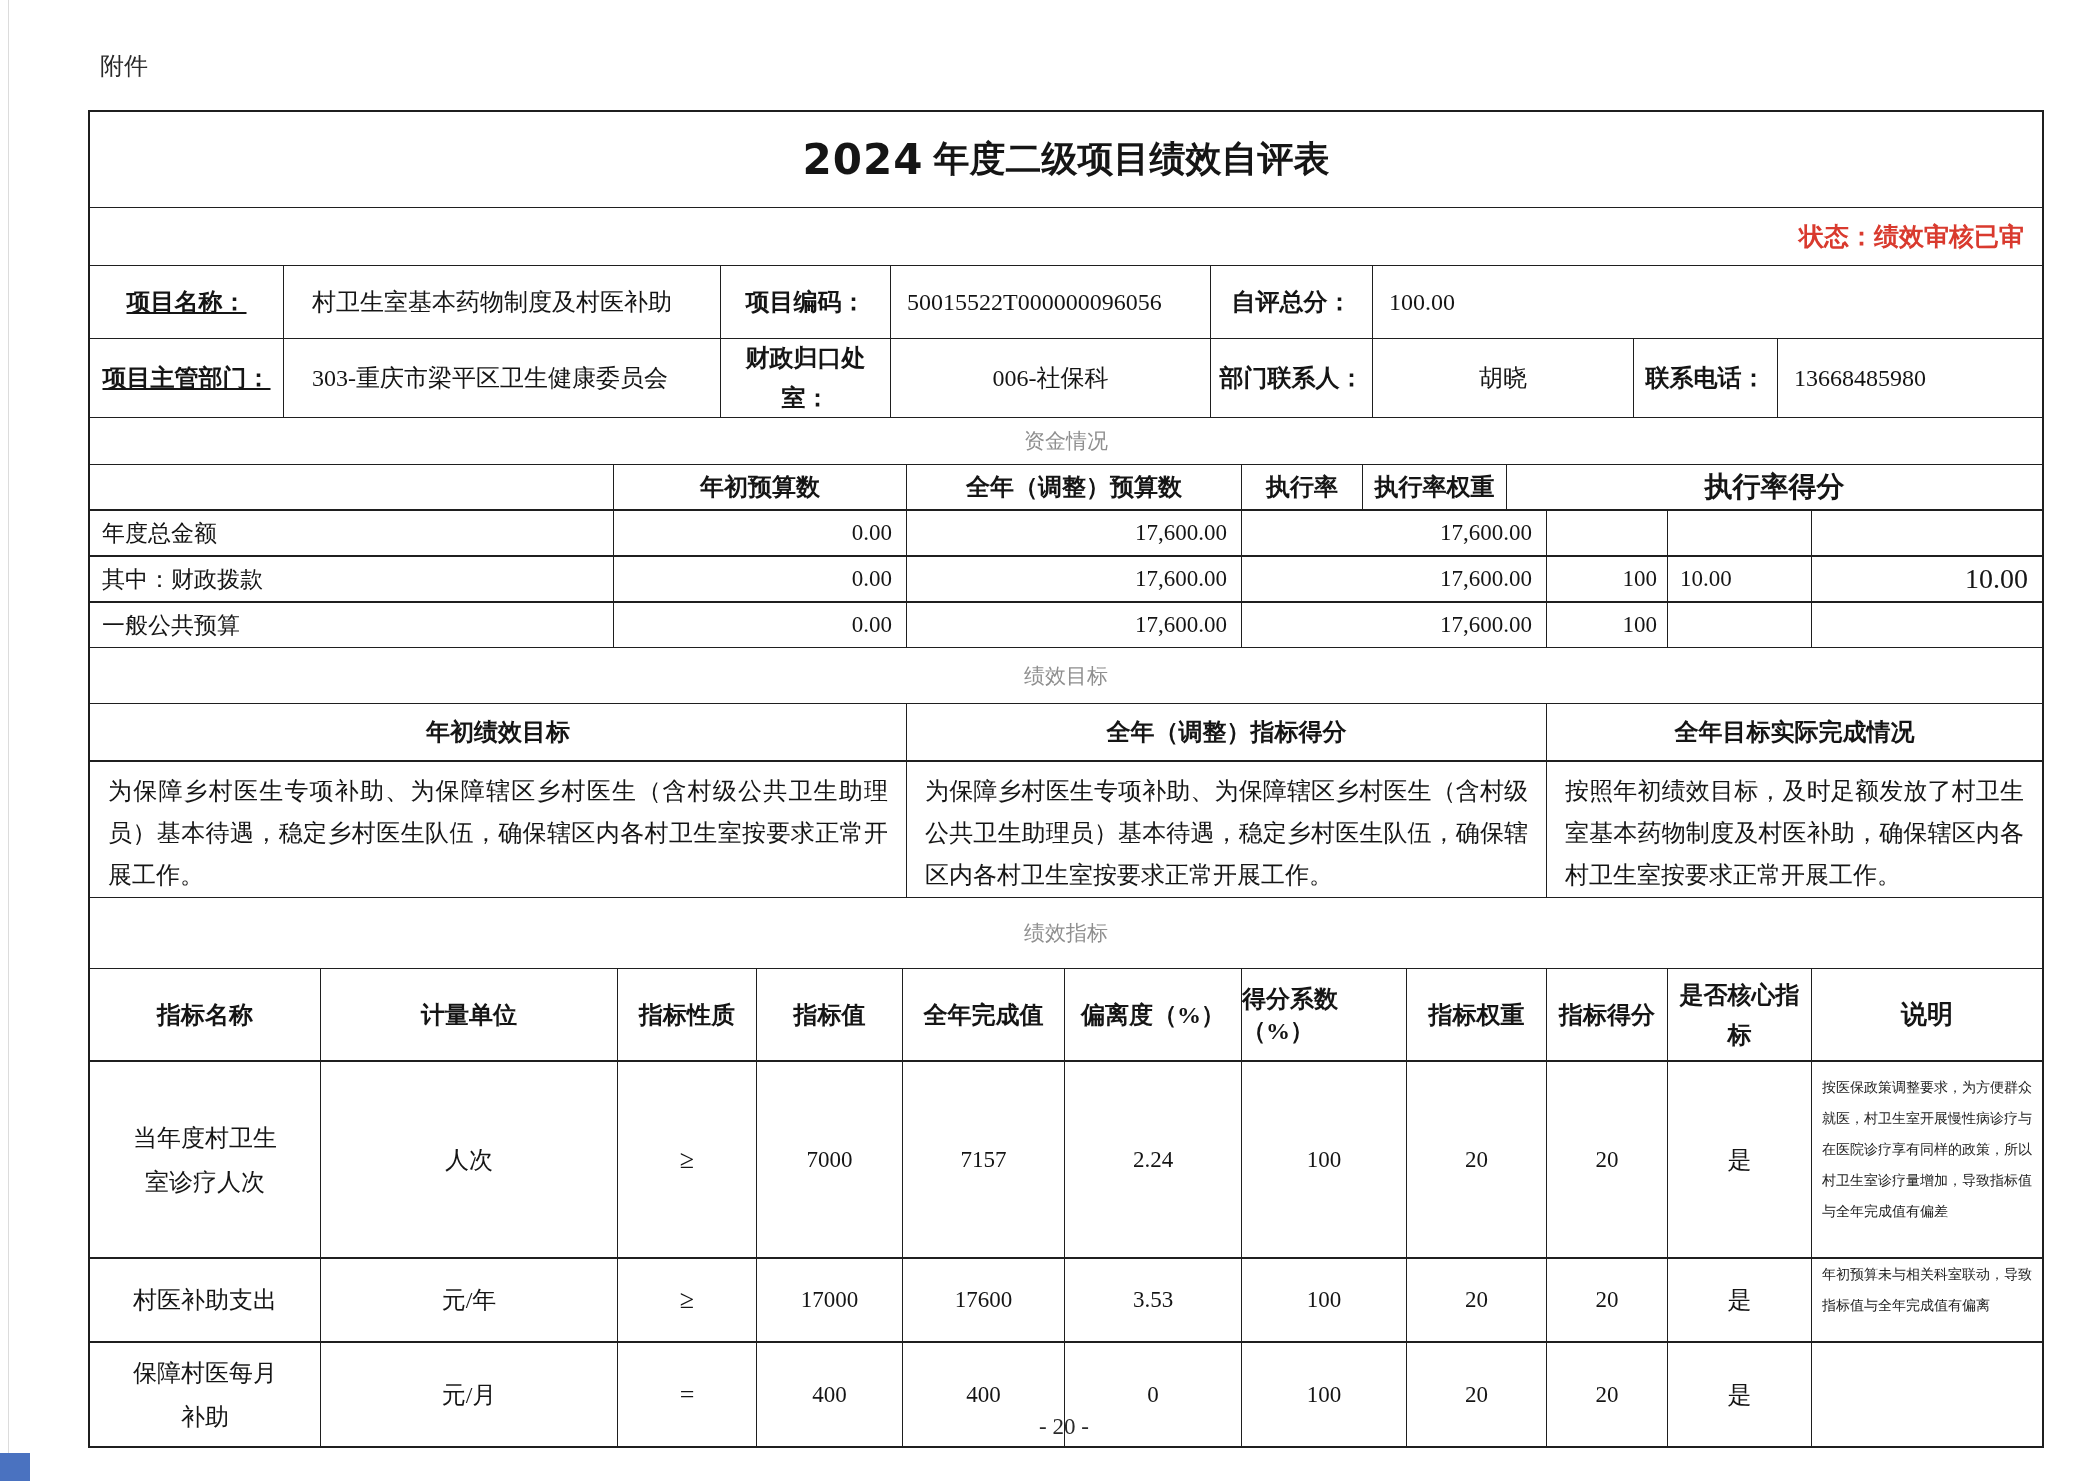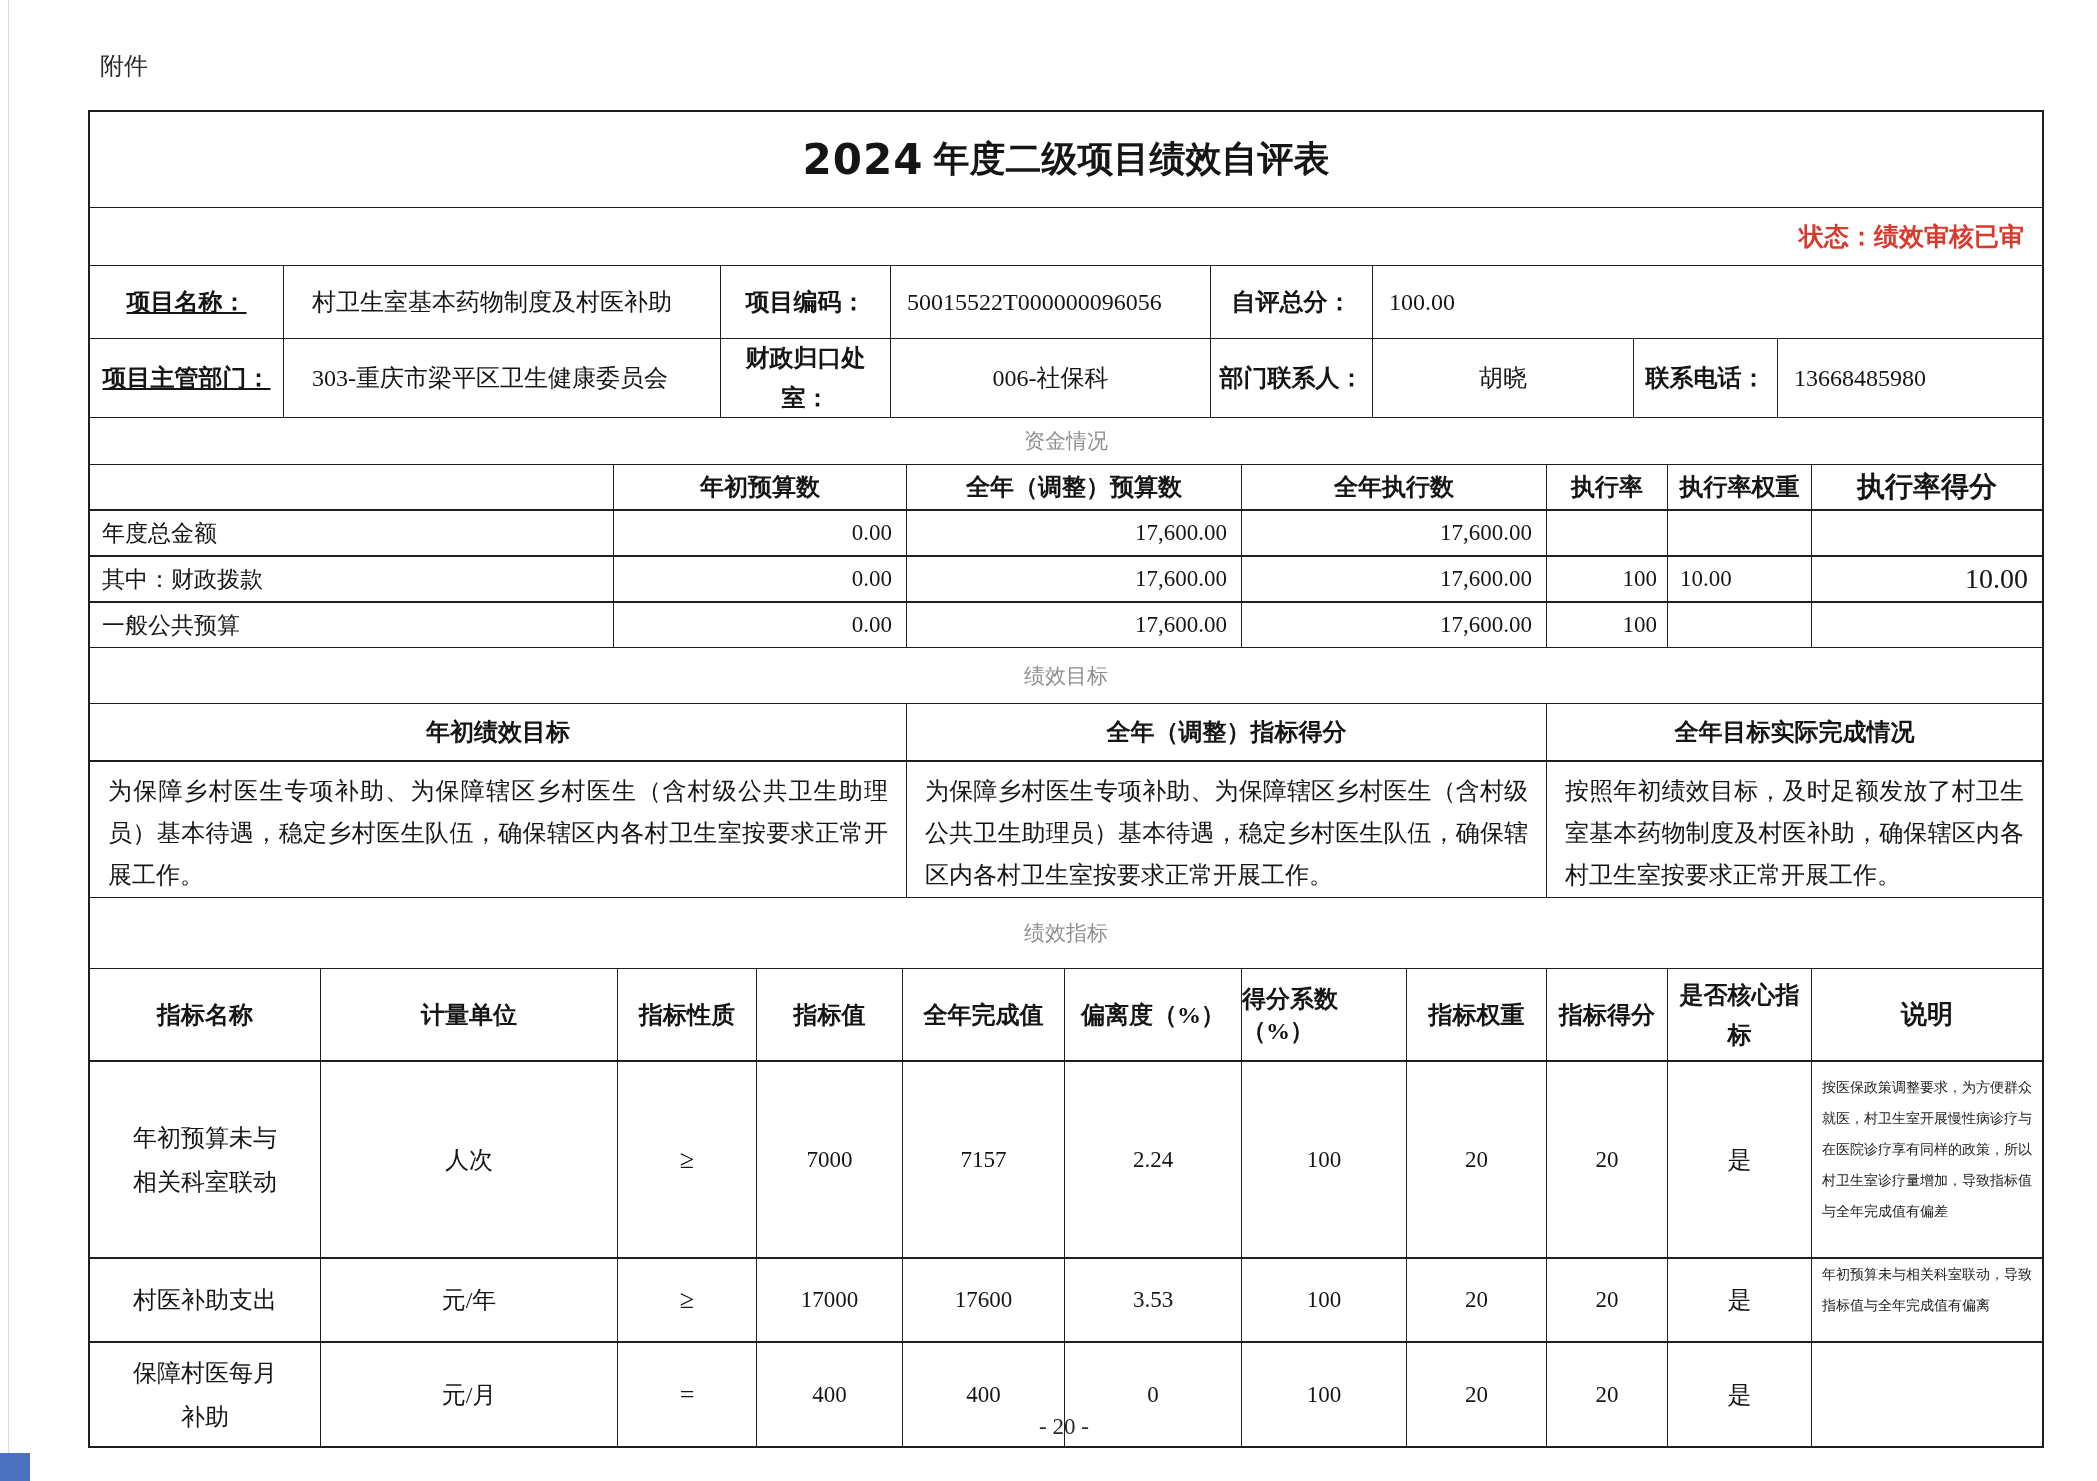--- a/index.html
+++ b/index.html
@@ -89,21 +89,20 @@
   <div class="row h46">
     <div class="c last">
       <span class="gray f21">资金情况</span>
     </div>
   </div>
 
   <div class="row h44 thick">
     <div class="c w524"></div>
     <div class="c w293 bold f24">年初预算数</div>
     <div class="c w335 bold f24">全年（调整）预算数</div>
-    <div class="c w305 bold f24">全年执行数</div>
     <div class="c w121 bold f24">执行率</div>
     <div class="c w144 bold f24">执行率权重</div>
     <div class="c last bold f28">执行率得分</div>
   </div>
 
   <div class="row h44 thick">
     <div class="c w524 left pl12 f23">年度总金额</div>
     <div class="c w293 right pr14 f23">0.00</div>
     <div class="c w335 right pr14 f23">17,600.00</div>
     <div class="c w305 right pr14 f23">17,600.00</div>
@@ -170,21 +169,21 @@
     <div class="c w162 bold f24">全年完成值</div>
     <div class="c w177 bold f24">偏离度（%）</div>
     <div class="c w165 bold f24">得分系数（%）</div>
     <div class="c w140 bold f24">指标权重</div>
     <div class="c w121 bold f24">指标得分</div>
     <div class="c w144 bold f24 wrapcell">是否核心指标</div>
     <div class="c last bold f26">说明</div>
   </div>
 
   <div class="row h195 thick">
-    <div class="c w231 namecell">年初预算未与相关科室联动</div>
+    <div class="c w231 namecell">当年度村卫生室诊疗人次</div>
     <div class="c w297 f24">人次</div>
     <div class="c w139 f26">≥</div>
     <div class="c w146 f23">7000</div>
     <div class="c w162 f23">7157</div>
     <div class="c w177 f23">2.24</div>
     <div class="c w165 f23">100</div>
     <div class="c w140 f23">20</div>
     <div class="c w121 f23">20</div>
     <div class="c w144 f24">是</div>
     <div class="c last top left">

